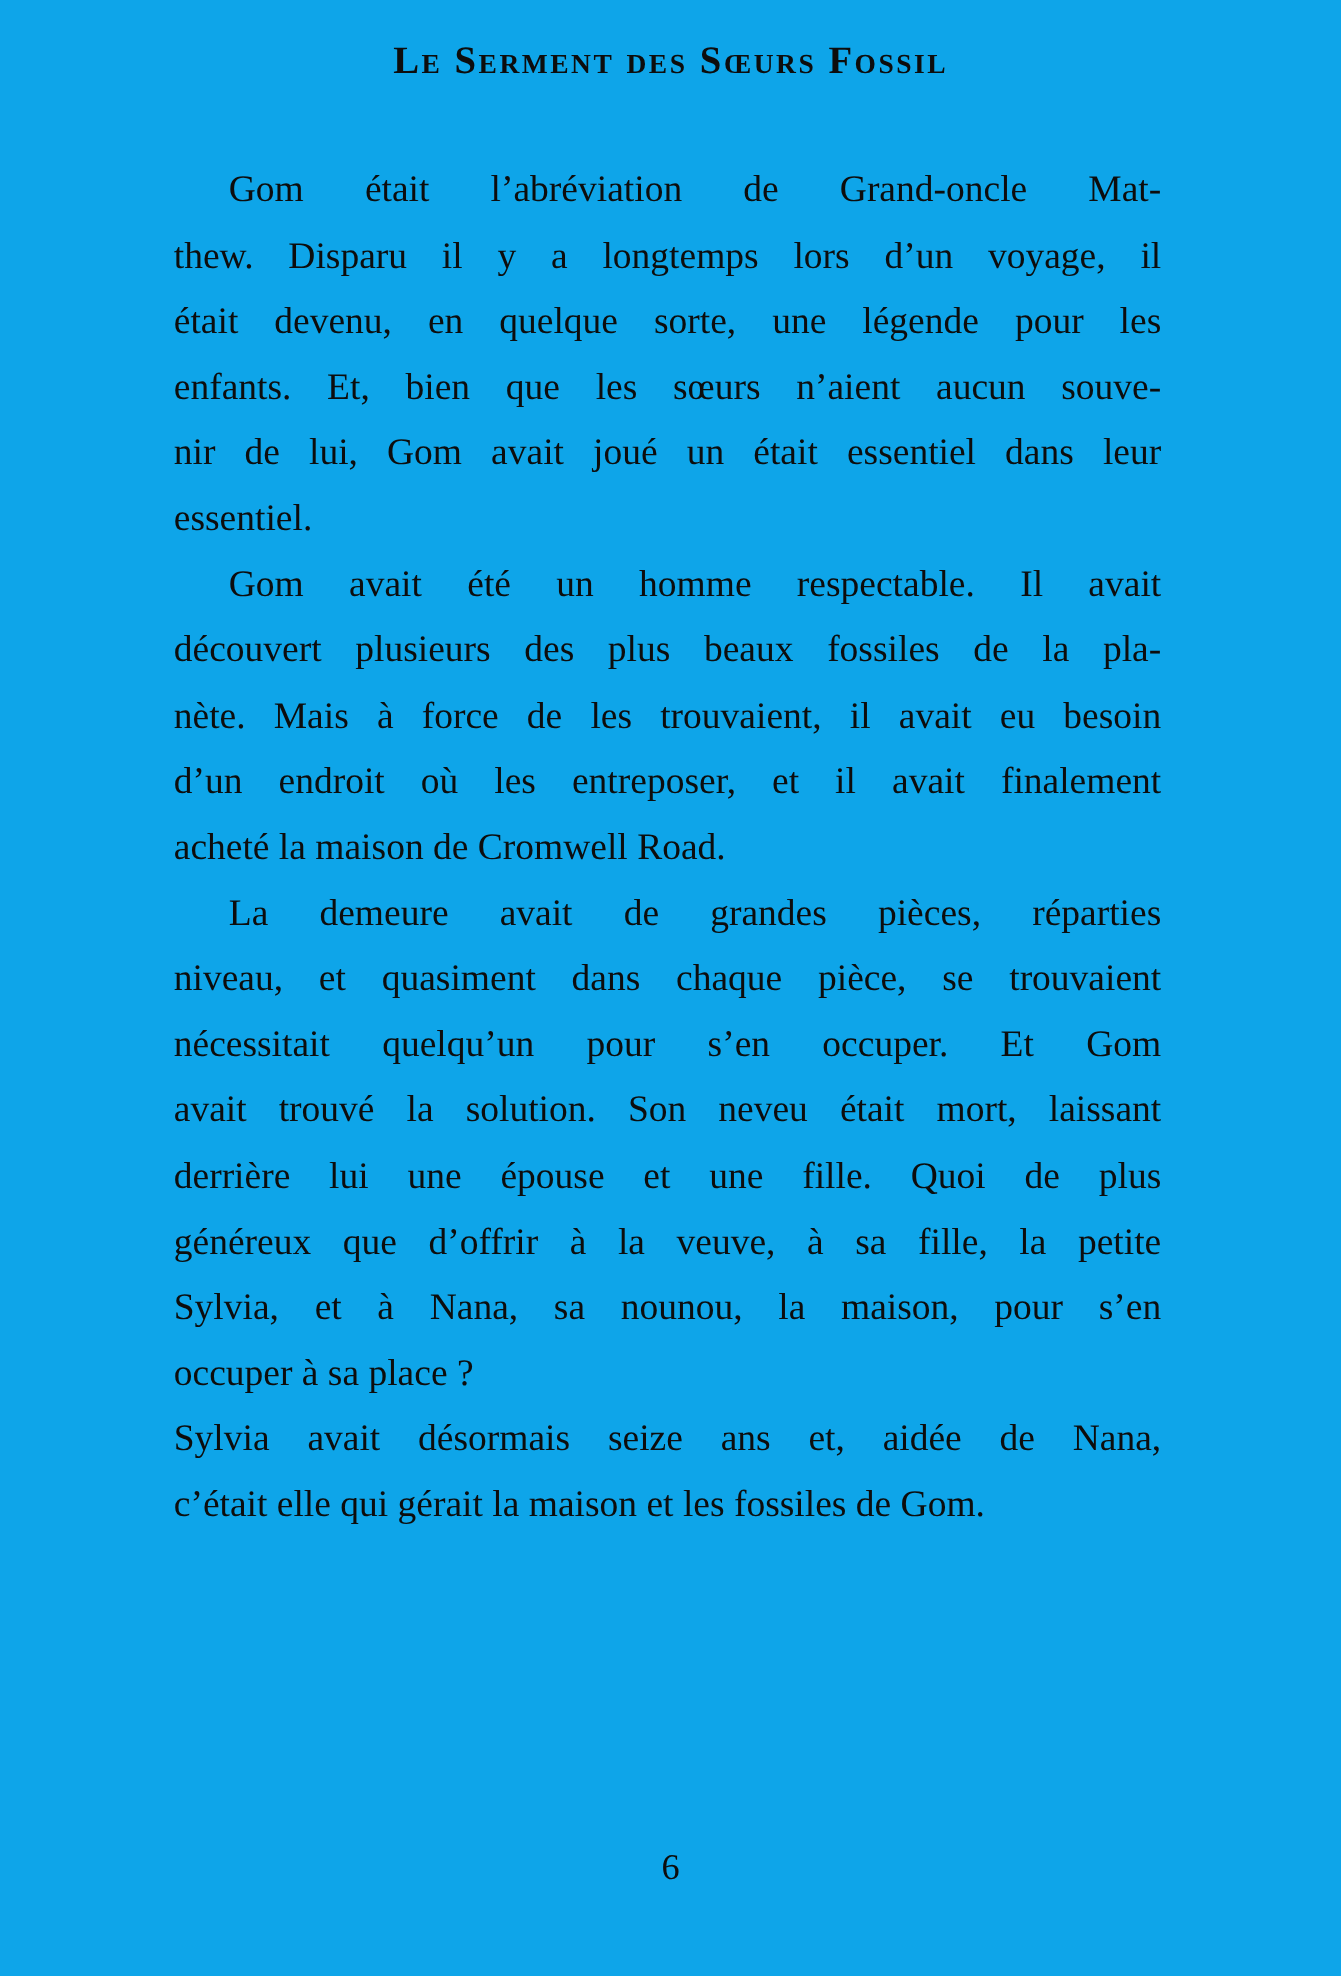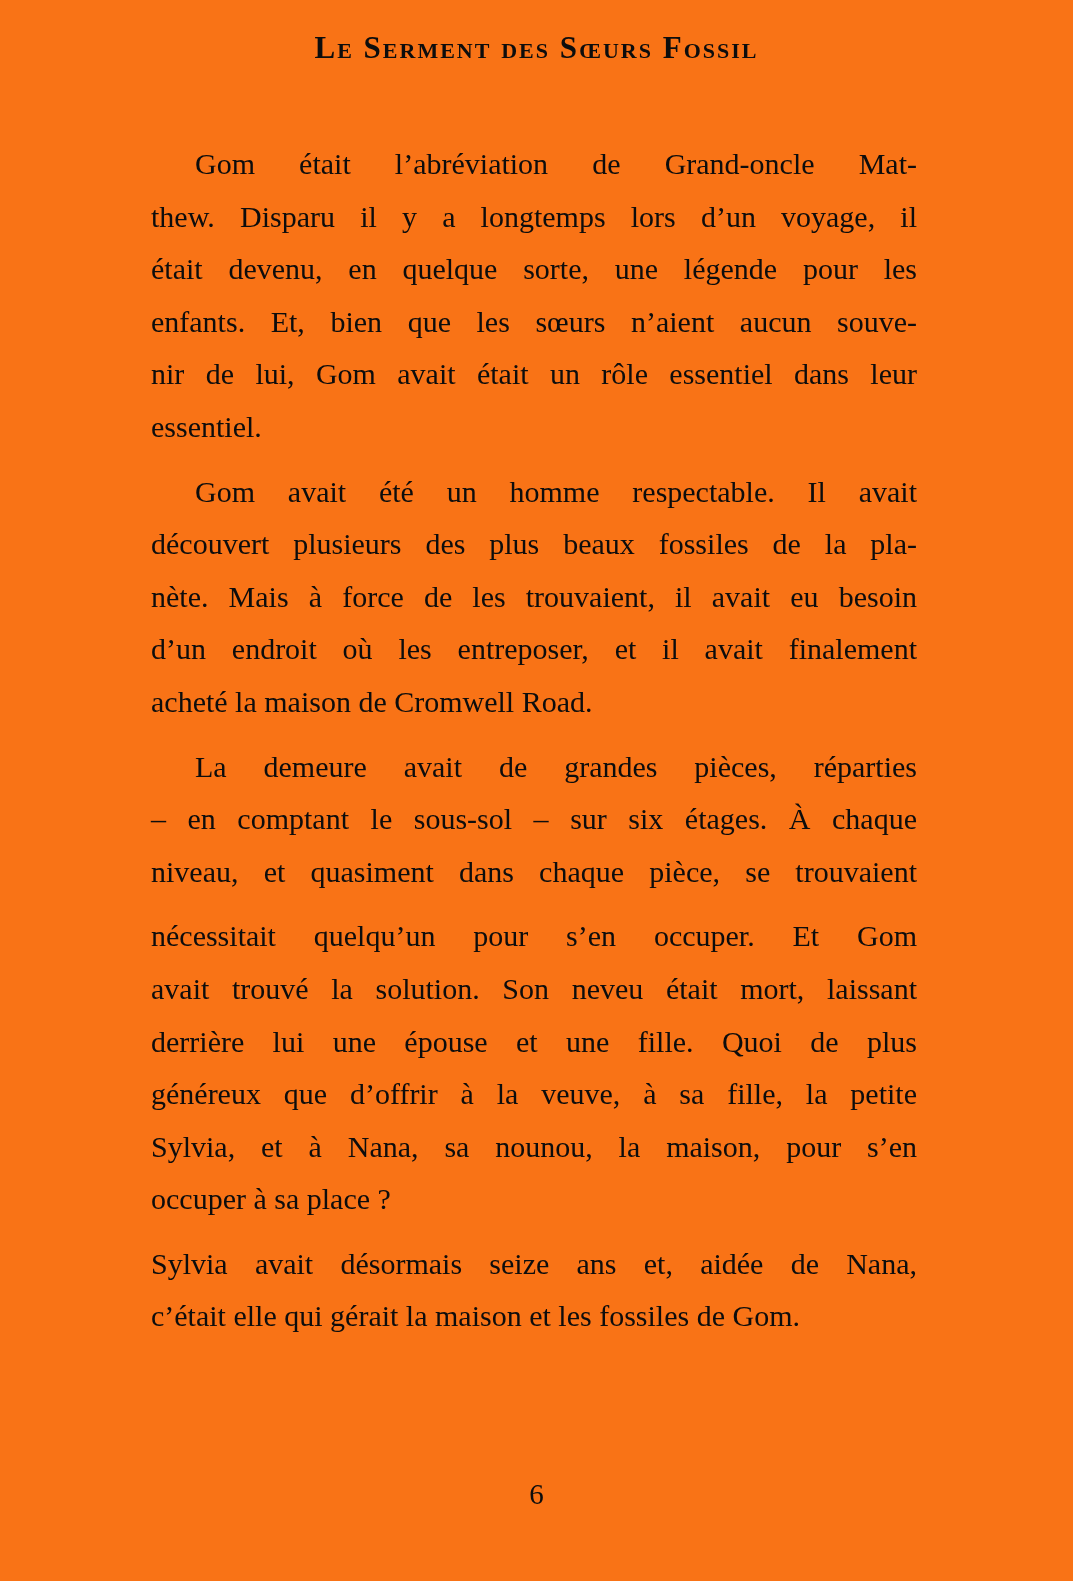--- a/index.html
+++ b/index.html
@@ -5,21 +5,21 @@
   html, body {
     margin: 0;
     padding: 0;
     background: #e8e8e8;
   }
   .page {
     position: relative;
     width: 1073px;
     height: 1581px;
     margin: 0 auto;
-    background: #f97316;
+    background: #0ea5e9;
     color: #0d0d0d;
     font-family: "Liberation Serif", serif;
     overflow: hidden;
   }
   .running-head {
     position: absolute;
     top: 30px;
     left: 0;
     width: 100%;
     text-align: center;
@@ -31,21 +31,21 @@
   }
   .body-text {
     position: absolute;
     top: 126px;
     left: 139px;
     width: 790px;
     font-size: 30px;
     line-height: 52.6px;
   }
   .paragraph {
-    margin: 12px;
+    margin: 0;
   }
   .line {
     text-align: justify;
     text-align-last: justify;
     white-space: normal;
   }
   .line.first {
     text-indent: 44px;
   }
   .line.last {
@@ -66,33 +66,32 @@
 
 <div class="page">
   <div class="running-head">Le Serment des Sœurs Fossil</div>
 
   <div class="body-text" id="body-text">
       <div class="paragraph">
         <div class="line first">Gom était l’abréviation de Grand-oncle Mat-</div>
         <div class="line">thew. Disparu il y a longtemps lors d’un voyage, il</div>
         <div class="line">était devenu, en quelque sorte, une légende pour les</div>
         <div class="line">enfants. Et, bien que les sœurs n’aient aucun souve-</div>
-        <div class="line">nir de lui, Gom avait était un rôle essentiel dans leur</div>
+        <div class="line">nir de lui, Gom avait joué un était essentiel dans leur</div>
         <div class="line last">essentiel.</div>
       </div>
       <div class="paragraph">
         <div class="line first">Gom avait été un homme respectable. Il avait</div>
         <div class="line">découvert plusieurs des plus beaux fossiles de la pla-</div>
         <div class="line">nète. Mais à force de les trouvaient, il avait eu besoin</div>
         <div class="line">d’un endroit où les entreposer, et il avait finalement</div>
         <div class="line last">acheté la maison de Cromwell Road.</div>
       </div>
       <div class="paragraph">
         <div class="line first">La demeure avait de grandes pièces, réparties</div>
-        <div class="line">– en comptant le sous-sol – sur six étages. À chaque</div>
         <div class="line">niveau, et quasiment dans chaque pièce, se trouvaient</div>
       </div>
       <div class="paragraph">
         <div class="line">nécessitait quelqu’un pour s’en occuper. Et Gom</div>
         <div class="line">avait trouvé la solution. Son neveu était mort, laissant</div>
         <div class="line">derrière lui une épouse et une fille. Quoi de plus</div>
         <div class="line">généreux que d’offrir à la veuve, à sa fille, la petite</div>
         <div class="line">Sylvia, et à Nana, sa nounou, la maison, pour s’en</div>
         <div class="line last">occuper à sa place ?</div>
       </div>

